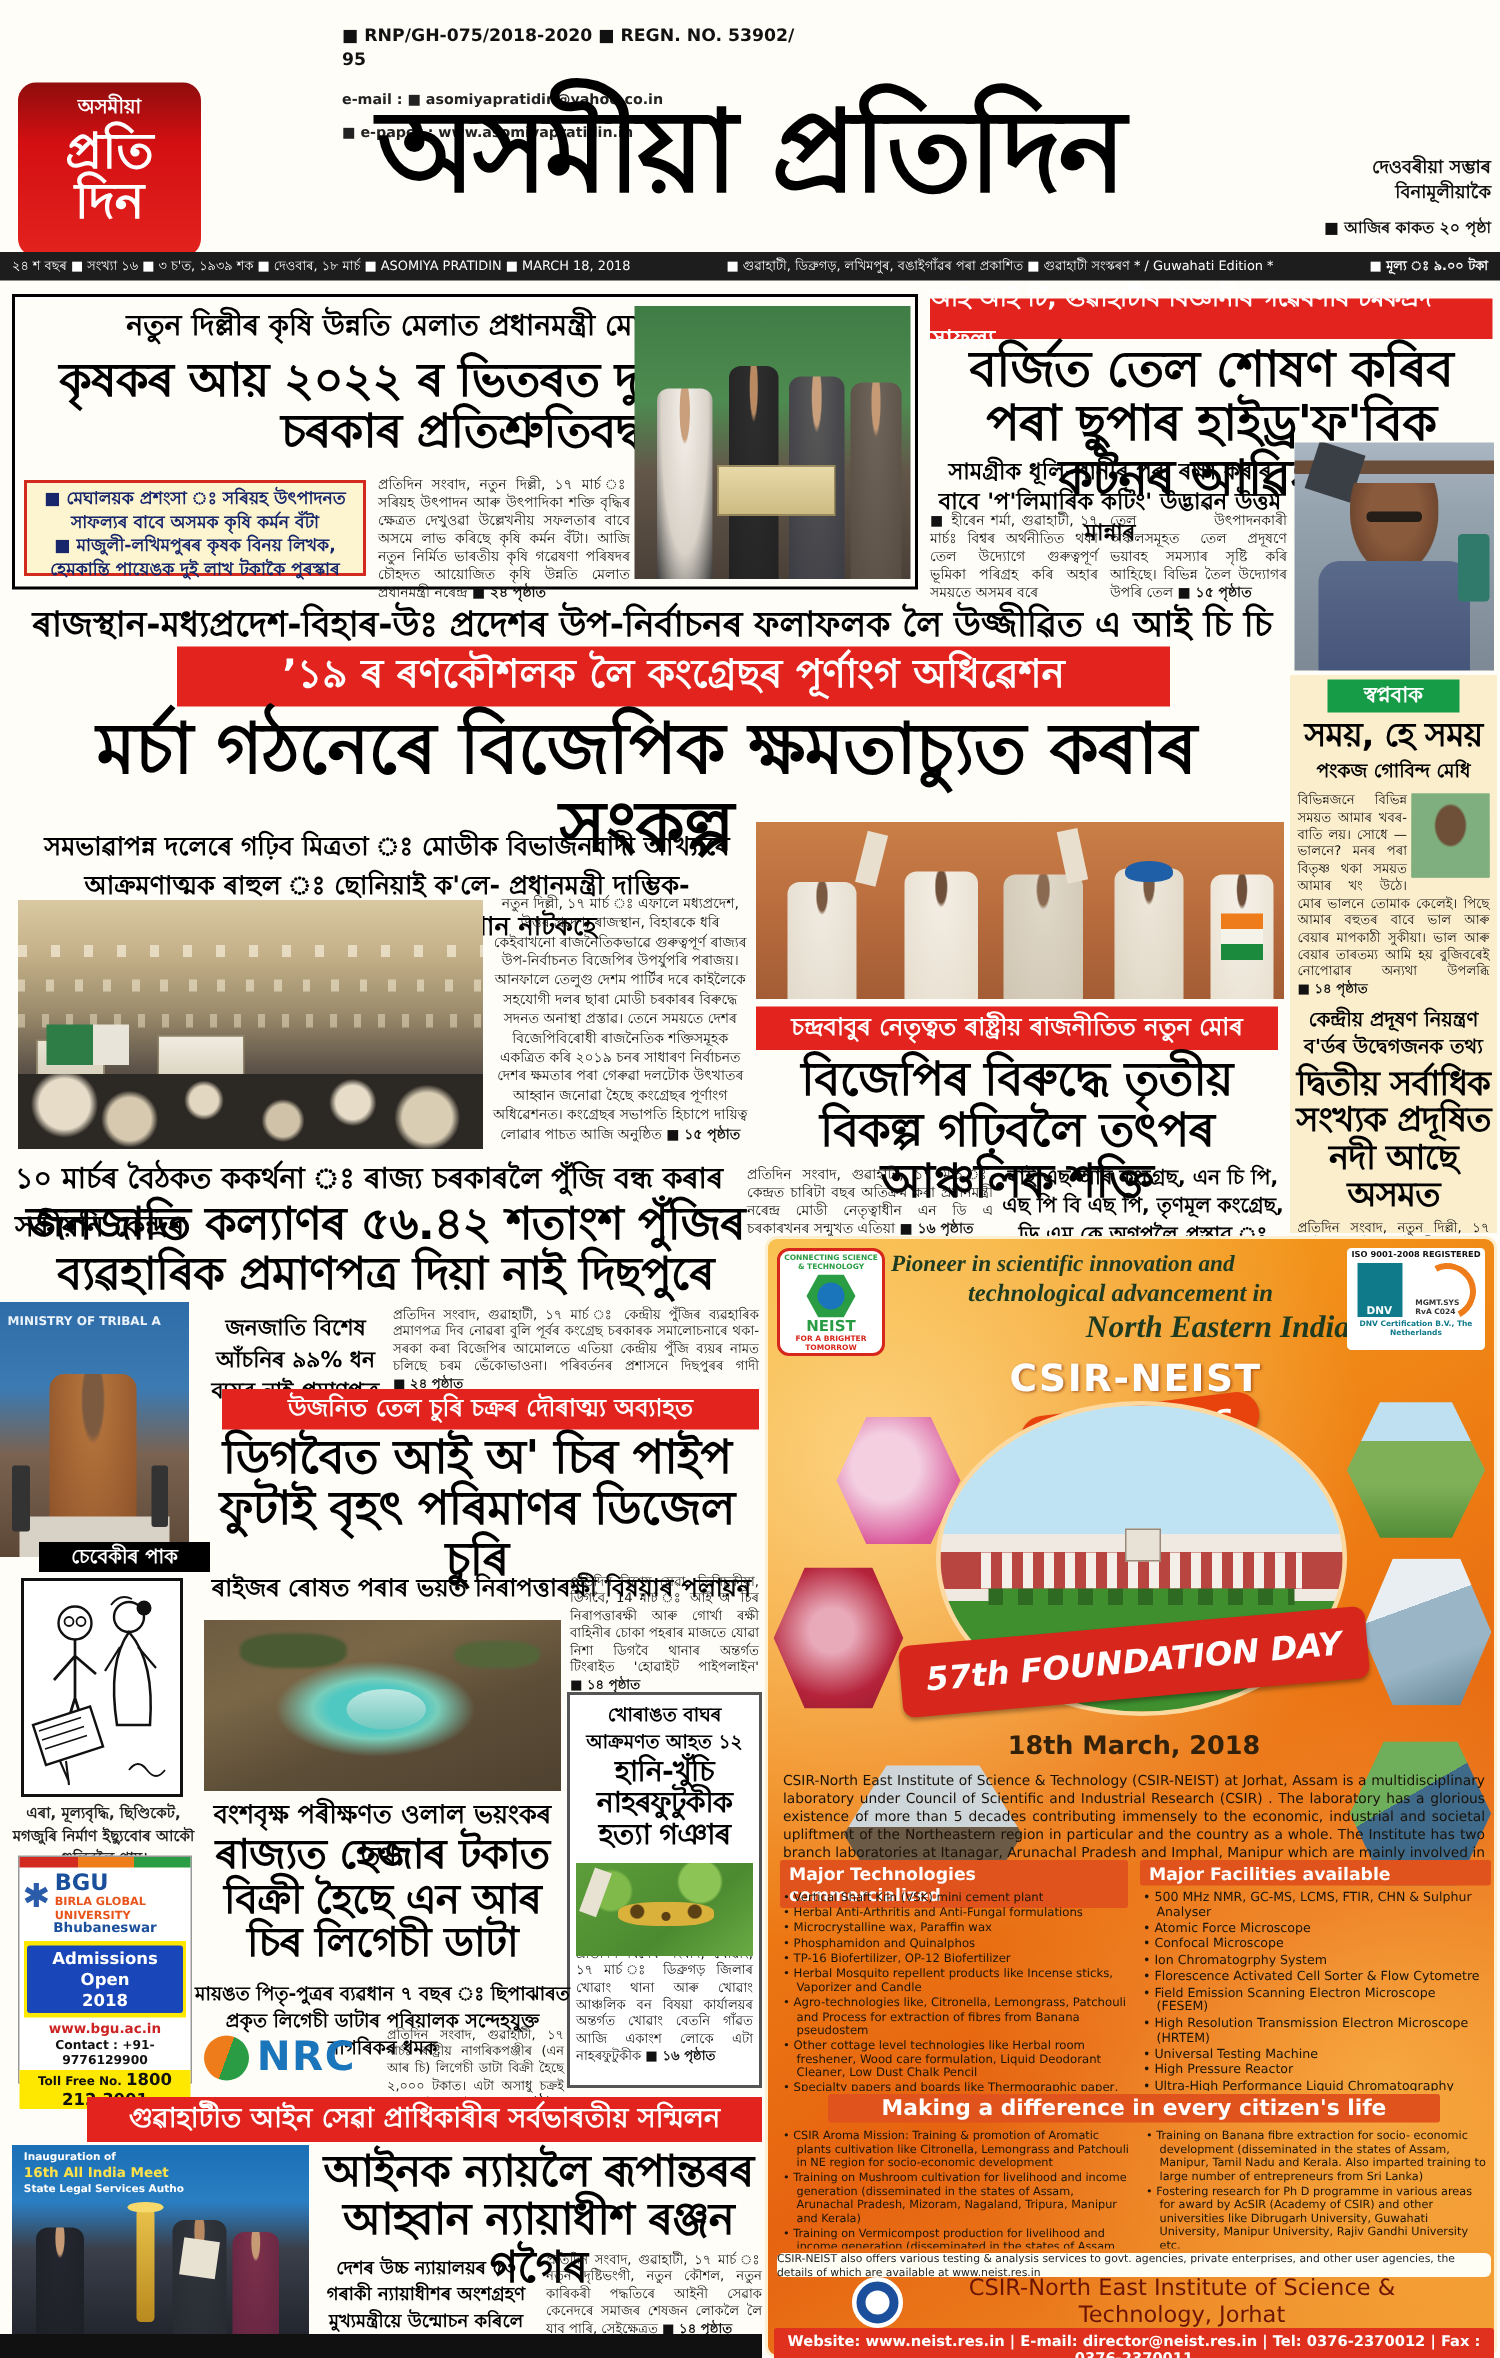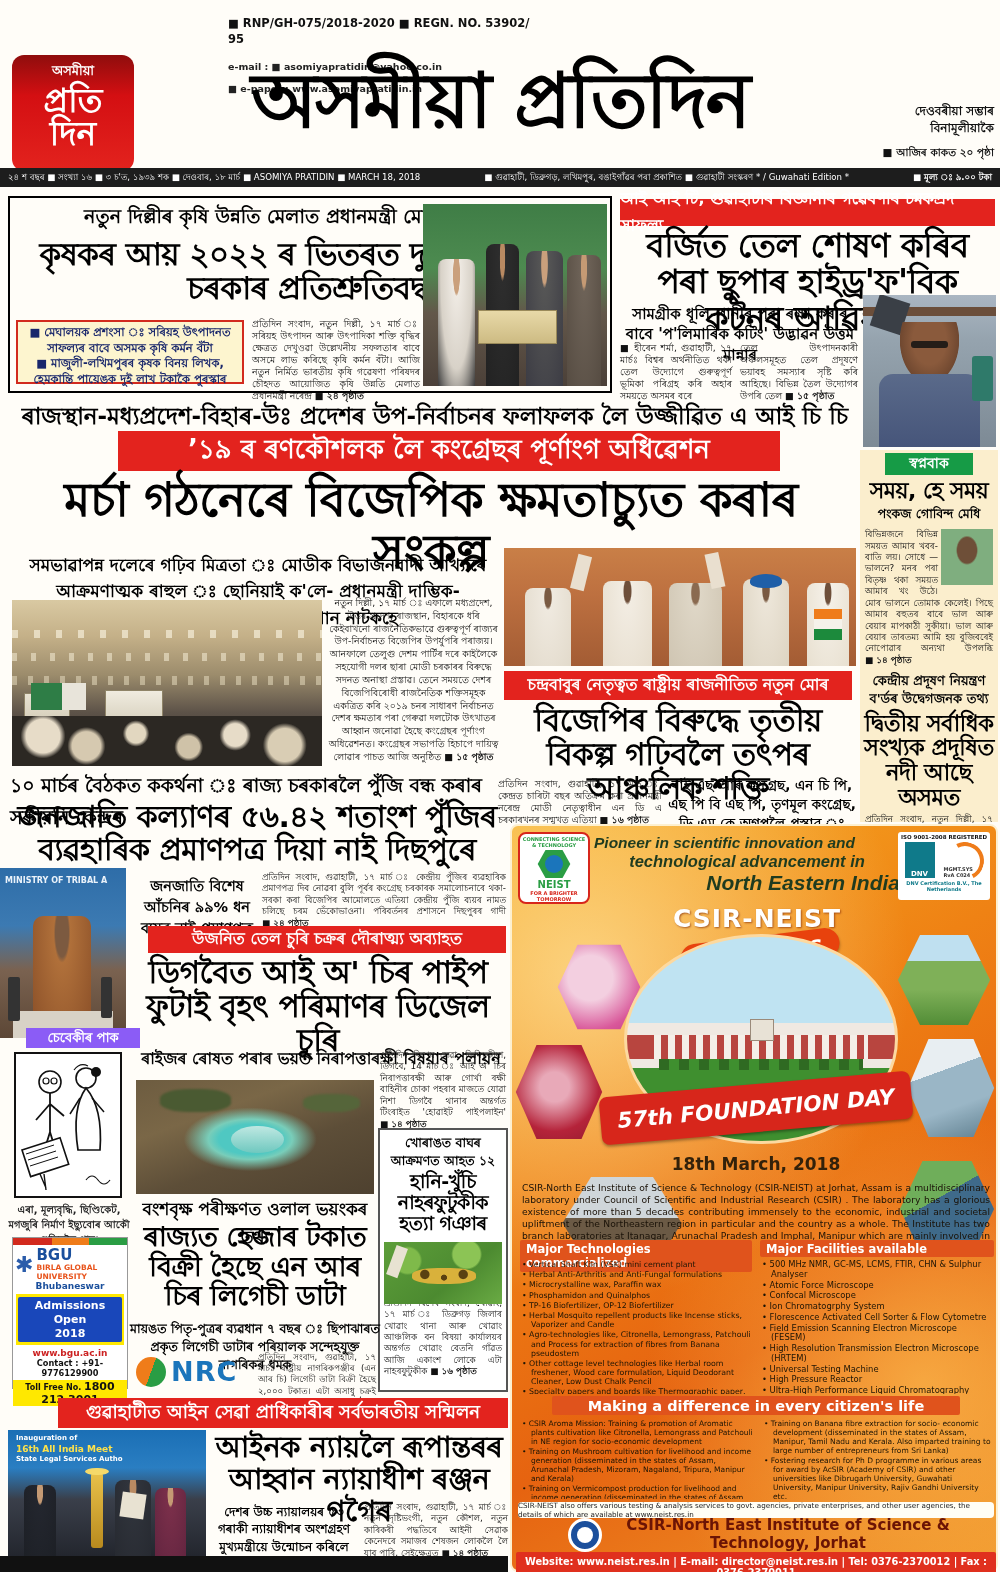--- a/index.html
+++ b/index.html
@@ -220,21 +220,21 @@
   <div class="abs kick c" style="left:130px;top:1320px;width:250px;font-size:12.5px;line-height:1.45;"><span>মায়ঙত পিতৃ-পুত্ৰৰ ব্যৱধান ৭ বছৰ ঃ ছিপাঝাৰত প্ৰকৃত লিগেচী ডাটাৰ পৰিয়ালক সন্দেহযুক্ত নাগৰিকৰ ধমক</span></div>
   <div class="abs" style="left:136px;top:1356px;width:120px;height:38px;">
     <span style="display:inline-block;width:30px;height:30px;border-radius:50%;background:conic-gradient(from 200deg,#ef7c1a 0 50%,#2a9d44 50% 100%);vertical-align:middle;"></span>
     <span style="font-size:27px;font-weight:800;color:#1b75bb;vertical-align:middle;letter-spacing:1px;">NRC</span>
   </div>
   <div class="abs body-txt" style="left:258px;top:1352px;width:118px;height:42px;font-size:8.6px;">
     <span>প্ৰতিদিন সংবাদ, গুৱাহাটী, ১৭ মাৰ্চঃ ৰাষ্ট্ৰীয় নাগৰিকপঞ্জীৰ (এন আৰ চি) লিগেচী ডাটা বিক্ৰী হৈছে ২,০০০ টকাত। এটা অসাধু চক্ৰই কেৱল ধনৰ লোভত</span>
     <b class="jump">■ ১৪ পৃষ্ঠাত</b>
   </div>
 
-  <div class="abs" style="left:26px;top:1028px;width:114px;height:20px;background:#8b5cf6;color:#fff;font-weight:700;font-size:13px;display:flex;align-items:center;justify-content:center;">
+  <div class="abs" style="left:26px;top:1028px;width:114px;height:20px;background:#000000;color:#fff;font-weight:700;font-size:13px;display:flex;align-items:center;justify-content:center;">
       <span>চেবেকীৰ পাক</span>
     </div>
   <div class="abs" style="left:14px;top:1052px;width:108px;height:146px;border:2.5px solid #111;background:#fff;box-sizing:border-box;">
     <svg width="103" height="140" viewBox="0 0 103 140">
       <circle cx="34" cy="28" r="11" fill="none" stroke="#111" stroke-width="1.6"></circle>
       <circle cx="30" cy="27" r="3" fill="none" stroke="#111" stroke-width="1.2"></circle>
       <circle cx="38" cy="27" r="3" fill="none" stroke="#111" stroke-width="1.2"></circle>
       <path d="M34 39 L34 78 M34 50 L20 66 M34 50 L48 62 M34 78 L26 104 M34 78 L42 104" stroke="#111" stroke-width="1.8" fill="none"></path>
       <circle cx="70" cy="24" r="10" fill="none" stroke="#111" stroke-width="1.6"></circle>
       <circle cx="80" cy="18" r="5" fill="#111"></circle>
@@ -322,21 +322,21 @@
 
     <div class="abs" style="left:6px;top:6px;width:72px;height:72px;background:#fff;border-radius:8px;border:2px solid #d7261b;box-sizing:border-box;">
       <div class="c tiny" style="color:#2a9d44;font-weight:700;margin-top:2px;">CONNECTING SCIENCE &amp; TECHNOLOGY</div>
       <div style="width:34px;height:30px;margin:1px auto;background:#2a9d44;clip-path:polygon(25% 3%,75% 3%,98% 50%,75% 97%,25% 97%,2% 50%);display:flex;align-items:center;justify-content:center;">
         <span style="width:18px;height:18px;border-radius:50%;background:#1b75bb;display:inline-block;"></span>
       </div>
       <div class="c" style="color:#2a9d44;font-weight:800;font-size:10px;line-height:1;">NEIST</div>
       <div class="c tiny" style="color:#d7261b;font-weight:700;">FOR A BRIGHTER TOMORROW</div>
     </div>
 
-    <div class="abs" style="left:82px;top:8px;width:306px;color:#1f3b1f;font-family:Liberation Sans, sans-serif;font-style:italic;">
+    <div class="abs" style="left:82px;top:8px;width:306px;color:#1f3b1f;font-family:Liberation Serif, serif;font-style:italic;">
       <div style="font-size:15.5px;font-weight:700;">Pioneer in scientific innovation and</div>
       <div style="font-size:16.5px;font-weight:700;text-align:center;">technological advancement in</div>
       <div style="font-size:21px;font-weight:700;text-align:right;">North Eastern India</div>
     </div>
 
     <div class="abs" style="right:6px;top:6px;width:92px;height:68px;background:#fff;border-radius:3px;padding:2px;box-sizing:border-box;">
       <div class="c" style="font-size:5.5px;font-weight:800;color:#111;">ISO 9001-2008 REGISTERED</div>
       <div style="display:flex;justify-content:space-around;align-items:center;height:40px;">
         <div style="width:30px;height:36px;background:#0f7a8a;color:#fff;font-size:7px;font-weight:800;display:flex;align-items:flex-end;justify-content:center;">
           <span>DNV</span>
@@ -423,21 +423,21 @@
       </ul>
 
     <div class="abs white-note" style="left:6px;top:676px;width:476px;height:16px;font-size:7.2px;">
         <span>CSIR-NEIST also offers various testing &amp; analysis services to govt. agencies, private enterprises, and other user agencies, the details of which are available at www.neist.res.in</span>
       </div>
 
     <div class="abs" style="left:56px;top:692px;width:34px;height:34px;border-radius:50%;background:#1b4f9c;border:3px solid #fff;box-sizing:border-box;">
       <span style="display:block;width:16px;height:16px;margin:6px auto;border-radius:50%;background:#fff;"></span>
     </div>
     <div class="abs c" style="left:96px;top:690px;width:360px;color:#6b1405;">
-      <div style="font-size:15px;font-weight:700;">CSIR-North East Institute of Science &amp; Technology, Jorhat</div>
+      <div style="font-size:15px;font-weight:400;">CSIR-North East Institute of Science &amp; Technology, Jorhat</div>
       <div style="font-size:12px;font-weight:800;">Council of Scientific and Industrial Research</div>
     </div>
     <div class="abs c" style="left:4px;top:726px;width:480px;height:30px;background:#e0301e;color:#fff;font-size:9.8px;font-weight:700;display:flex;align-items:center;justify-content:flex-end;border-radius:2px;">
         <span>Website: www.neist.res.in   |   E-mail: director@neist.res.in   |   Tel: 0376-2370012   |   Fax : 0376-2370011</span>
       </div>
   </div>
 
 </div>
 
 </body></html>

